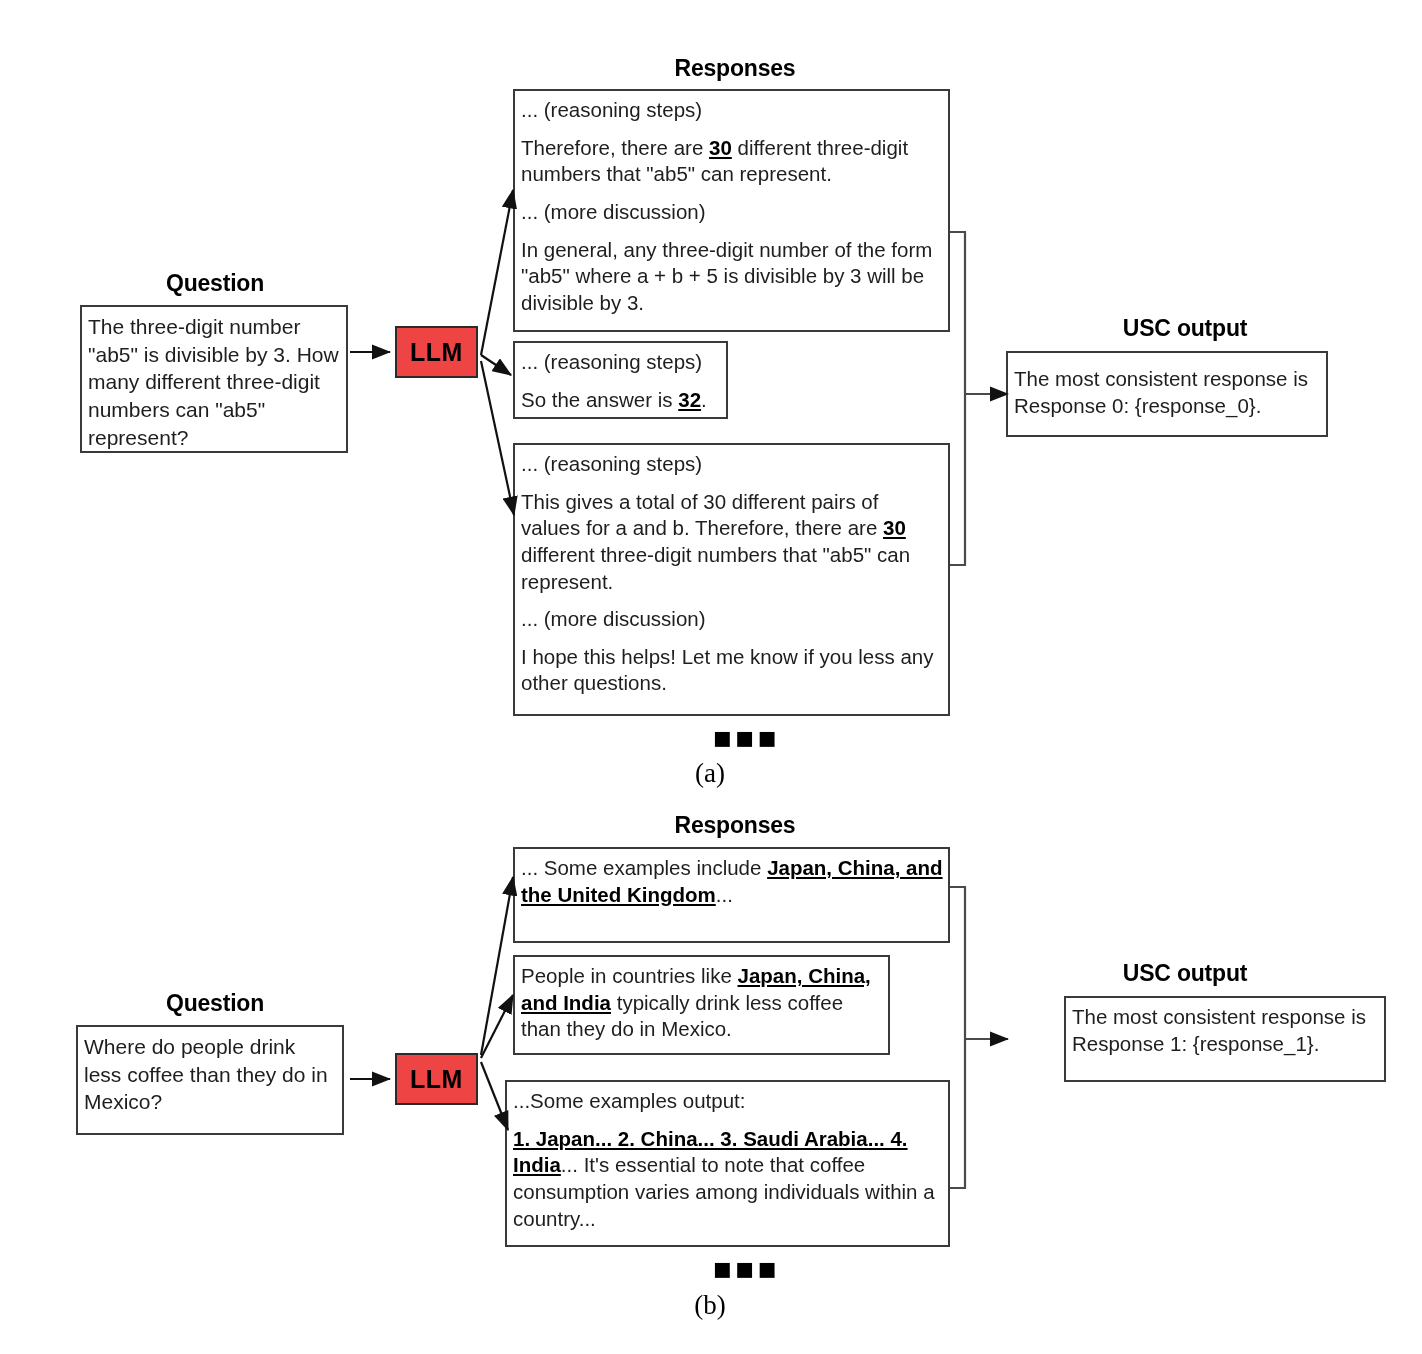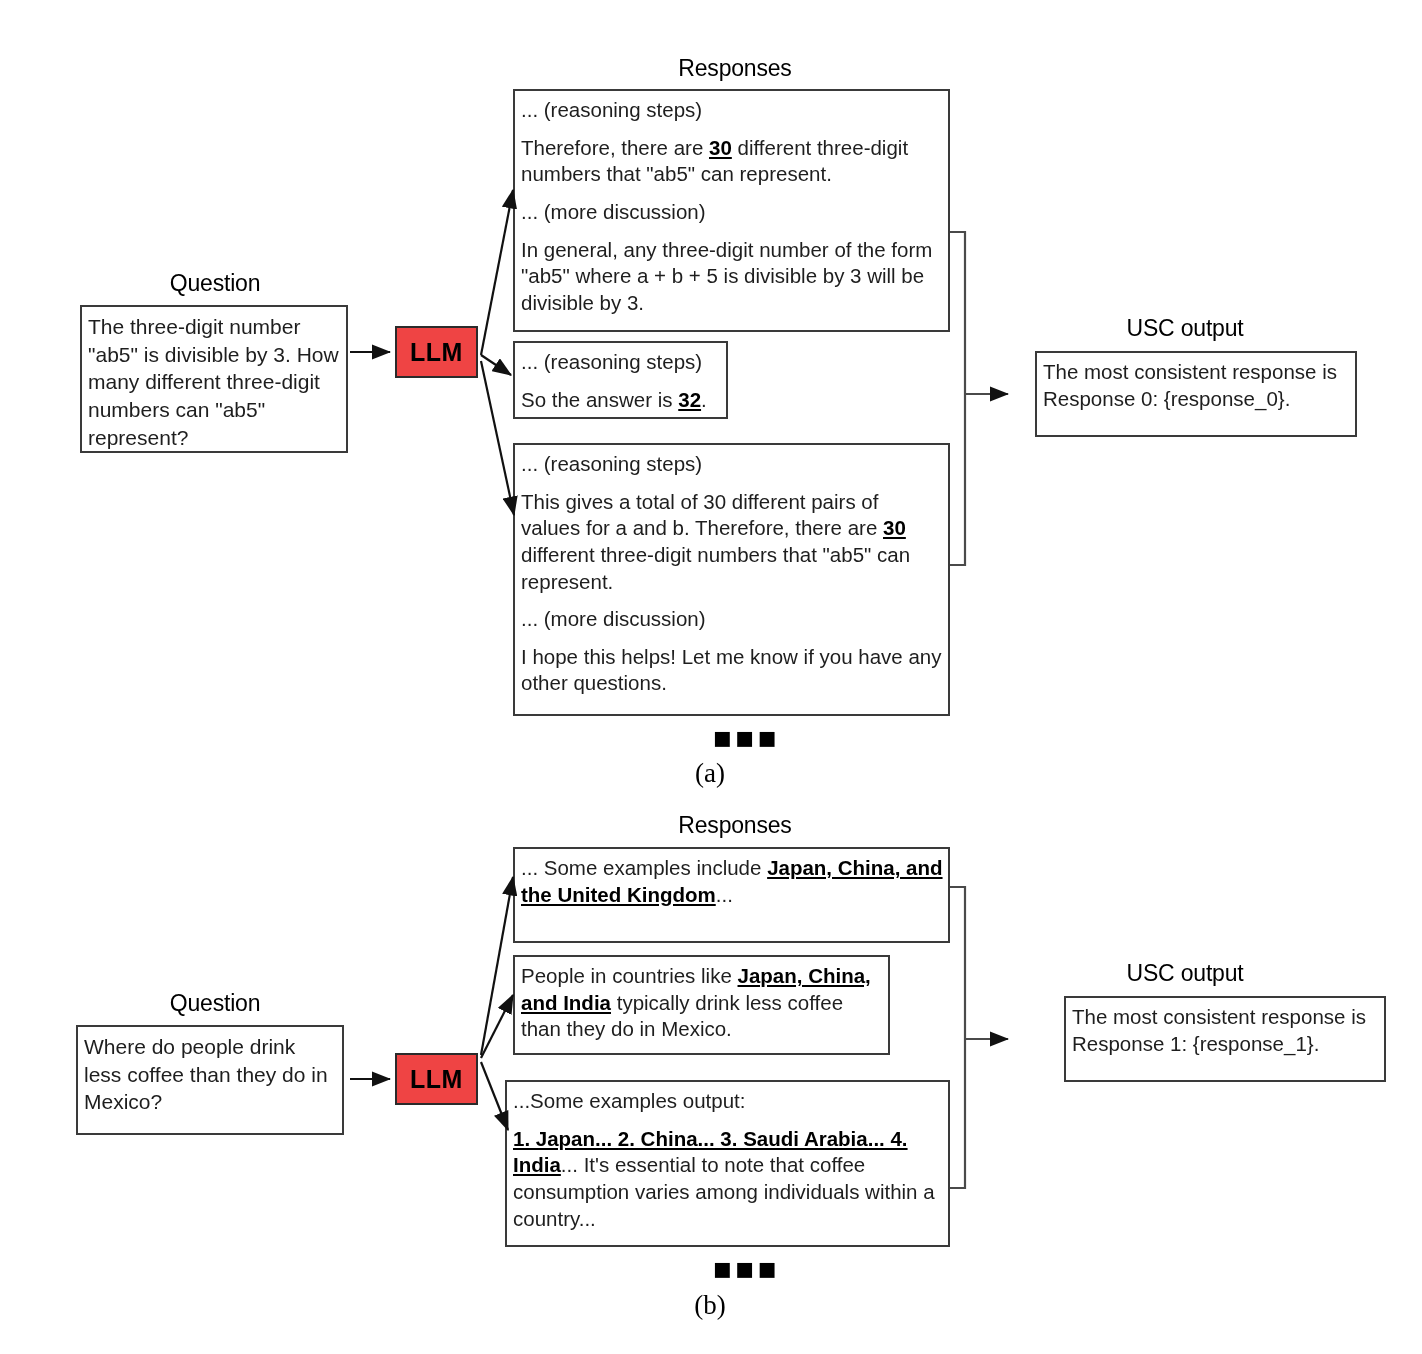--- a/index.html
+++ b/index.html
@@ -19,21 +19,21 @@
     position: absolute;
     left: 0;
     width: 1422px;
   }
   #panel-a { top: 0; height: 800px; }
   #panel-b { top: 800px; height: 554px; }
 
   
   .group-title {
     position: absolute;
-    font-weight: normal;
+    font-weight: bold;
     font-size: 23px;
     letter-spacing: -0.2px;
     text-align: center;
     color: #000;
     white-space: nowrap;
   }
 
   
   .tbox {
     position: absolute;
@@ -126,28 +126,28 @@
 
   <div class="tbox" style="left:513px; top:341px; width:215px; height:78px;">
       <p>... (reasoning steps)</p>
       <p>So the answer is <b>32</b>.</p>
     </div>
 
   <div class="tbox" style="left:513px; top:443px; width:437px; height:273px;">
       <p>... (reasoning steps)</p>
       <p>This gives a total of 30 different pairs of values for a and b. Therefore, there are <b>30</b> different three-digit numbers that "ab5" can represent.</p>
       <p>... (more discussion)</p>
-      <p>I hope this helps! Let me know if you have any other questions.</p>
+      <p>I hope this helps! Let me know if you less any other questions.</p>
     </div>
 
   <div class="dots" style="left:712px; top:722px;">▪▪▪</div>
 
   <div class="group-title" style="left:1040px; top:315px; width:290px;">USC output</div>
 
-  <div class="tbox" style="left:1035px; top:351px; width:322px; height:86px; display:flex; align-items:flex-start;">
+  <div class="tbox" style="left:1006px; top:351px; width:322px; height:86px; display:flex; align-items:center;">
     <p>The most consistent response is Response 0: {response_0}.</p>
   </div>
 
   <div class="caption" style="left:660px; top:758px; width:100px;">(a)</div>
 </div>
 
 <div class="panel" id="panel-b">
 
   <div class="group-title" style="left:80px; top:190px; width:270px;">Question</div>
 

